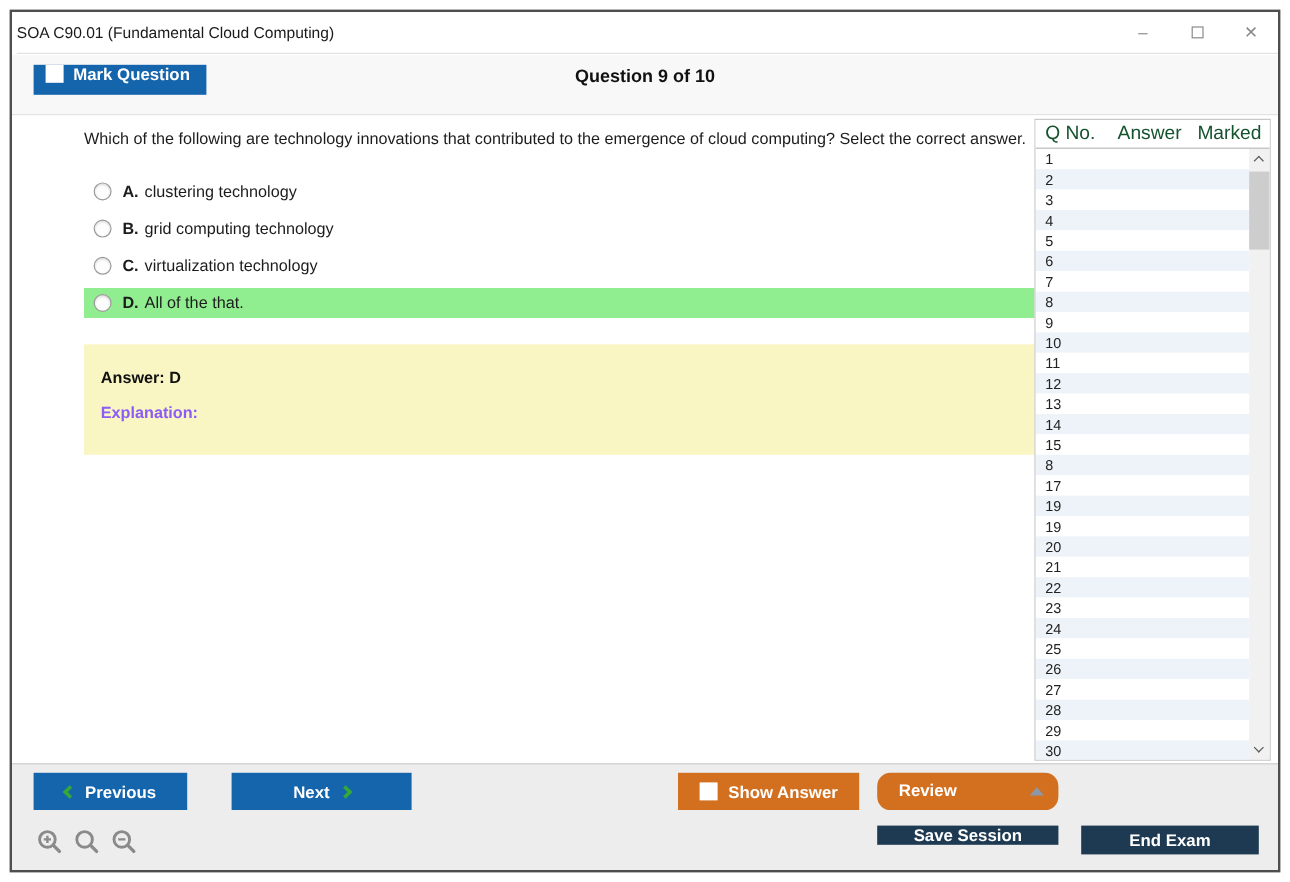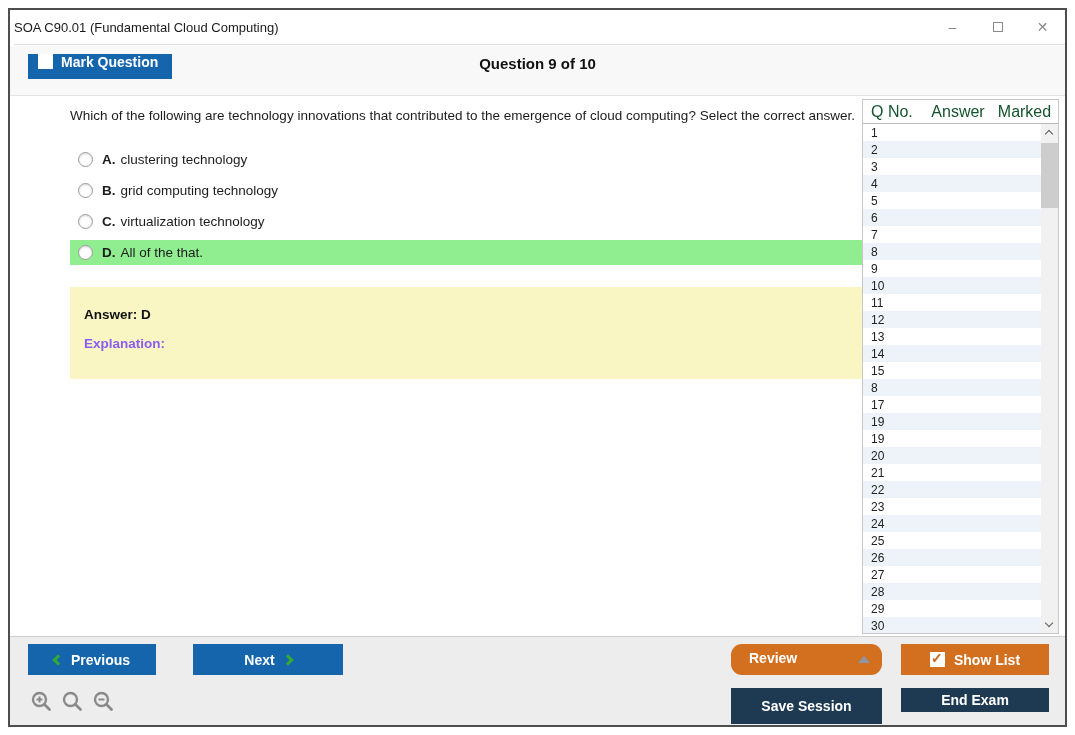--- a/index.html
+++ b/index.html
@@ -108,21 +108,21 @@
   }
   .btn.blue { background:#1565ad; }
   .btn.orange { background:#d3701f; }
   .btn.dark { background:#1d3a52; }
 
   .btn-previous { left:18px; top:7px; width:128px; }
   .btn-next { left:183px; top:7px; width:150px; }
   .btn-show-answer { left:555px; top:7px; width:151px; }
   .btn-review { left:721px; top:7px; width:151px;border-radius:11px; }
   .btn-show-list { left:891px; top:7px; width:148px; }
-  .btn-save-session { left:721px; top:51px; width:151px; height:36px; }
+  .btn-save-session { left:721px; top:51px; width:151px; height:16px; }
   .btn-end-exam { left:891px; top:51px; width:148px; height:24px; }
 
   .chev-btn { width:8px; height:8px; display:inline-block; }
   .chev-left  { border-left:3px solid #35a935; border-bottom:3px solid #35a935; transform:rotate(45deg); }
   .chev-right { border-right:3px solid #35a935; border-top:3px solid #35a935; transform:rotate(45deg); }
 
   .cb { width:15px; height:15px; background:#ffffff; display:inline-block; position:relative; flex:0 0 auto; }
   .cb.checked::after {
     content:"\2713"; position:absolute; left:1px; top:-2px;
     color:#c8641c; font-size:14px; font-weight:bold;
@@ -370,27 +370,27 @@
   <div class="footer">
     <button class="btn blue btn-previous">
       <span class="chev-btn chev-left"></span>
       <span>Previous</span>
     </button>
     <button class="btn blue btn-next">
       <span>Next</span>
       <span class="chev-btn chev-right"></span>
     </button>
 
+    <button class="btn orange btn-show-answer">
+      <span class="cb" id="cb-show-answer"></span>
+      <span>Show Answer</span>
+    </button>
     <button class="btn orange btn-review">
       <span class="review-label">Review</span>
       <span class="caret-up"></span>
-    </button>
-    <button class="btn orange btn-show-list">
-      <span class="cb checked" id="cb-show-list"></span>
-      <span>Show List</span>
     </button>
 
     <button class="btn dark btn-save-session">
       <span>Save Session</span>
     </button>
     <button class="btn dark btn-end-exam">
       <span>End Exam</span>
     </button>
 
     <div class="zoom-icons">

